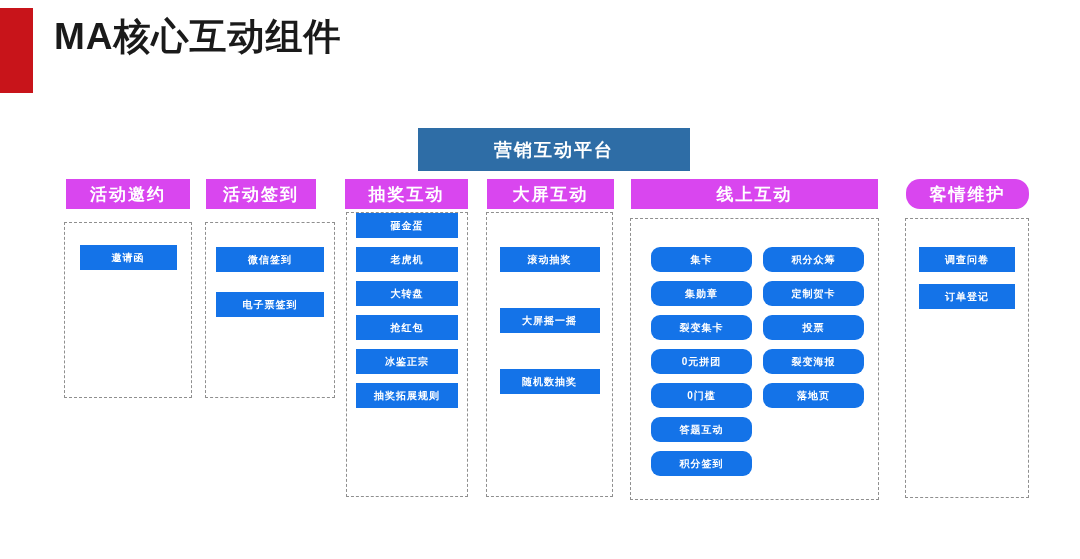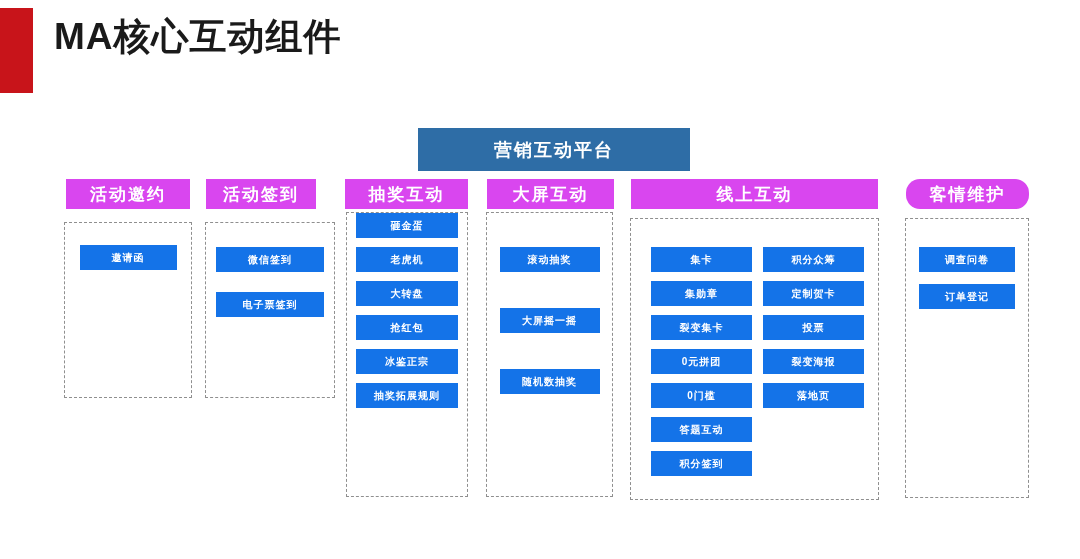--- a/index.html
+++ b/index.html
@@ -110,21 +110,21 @@
     width: 100%;
     box-sizing: border-box;
     padding: 28px 14px 0 20px;
     justify-content: space-between;
   }
   .subcol {
     display: flex;
     flex-direction: column;
     align-items: center;
   }
-  .subcol .item { width: 101px; margin-bottom: 9px; }
+  .subcol .item { width: 101px; margin-bottom: 9px; border-radius: 9px; }
 </style>
 </head>
 <body>
 
 <div class="page">
 
   <div class="accent-block"></div>
   <div class="page-title">MA核心互动组件</div>
 
   <div class="banner">营销互动平台</div>

